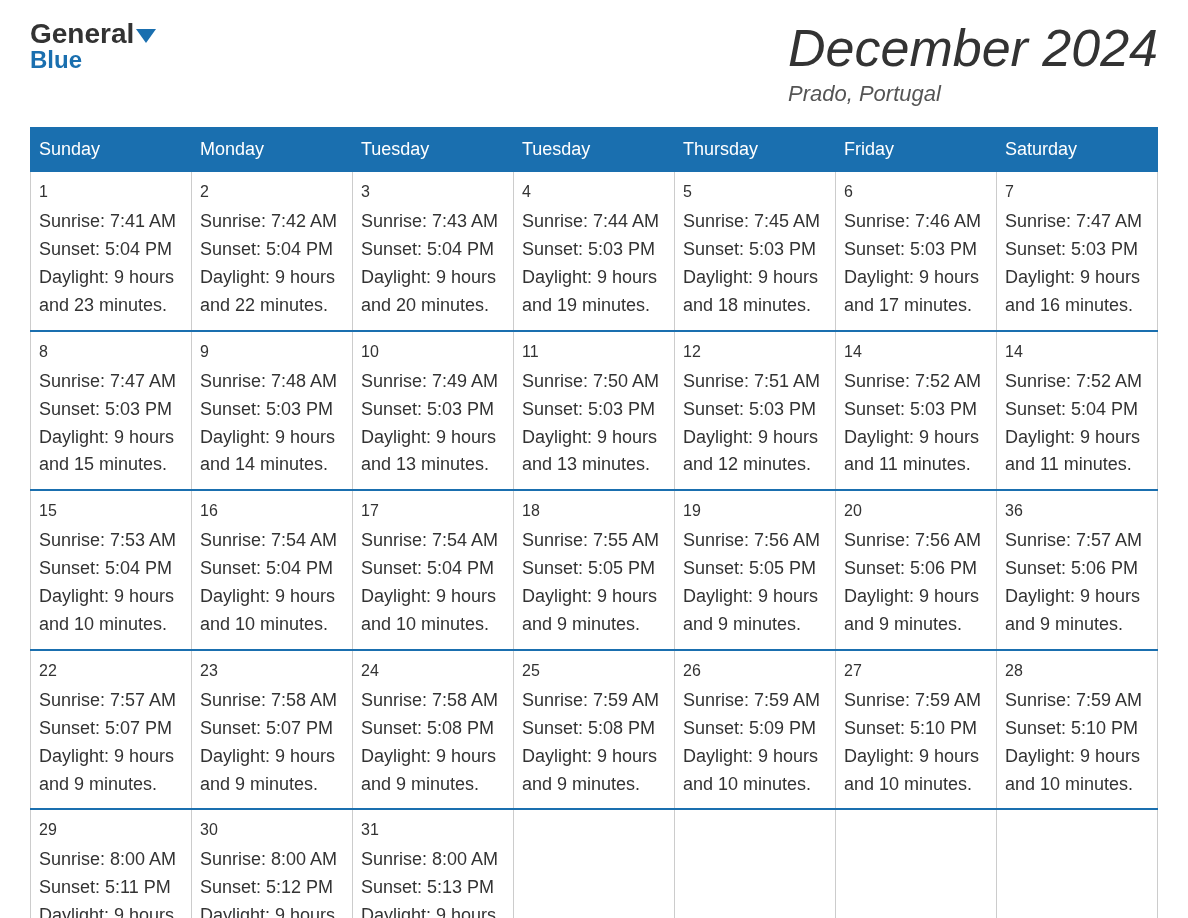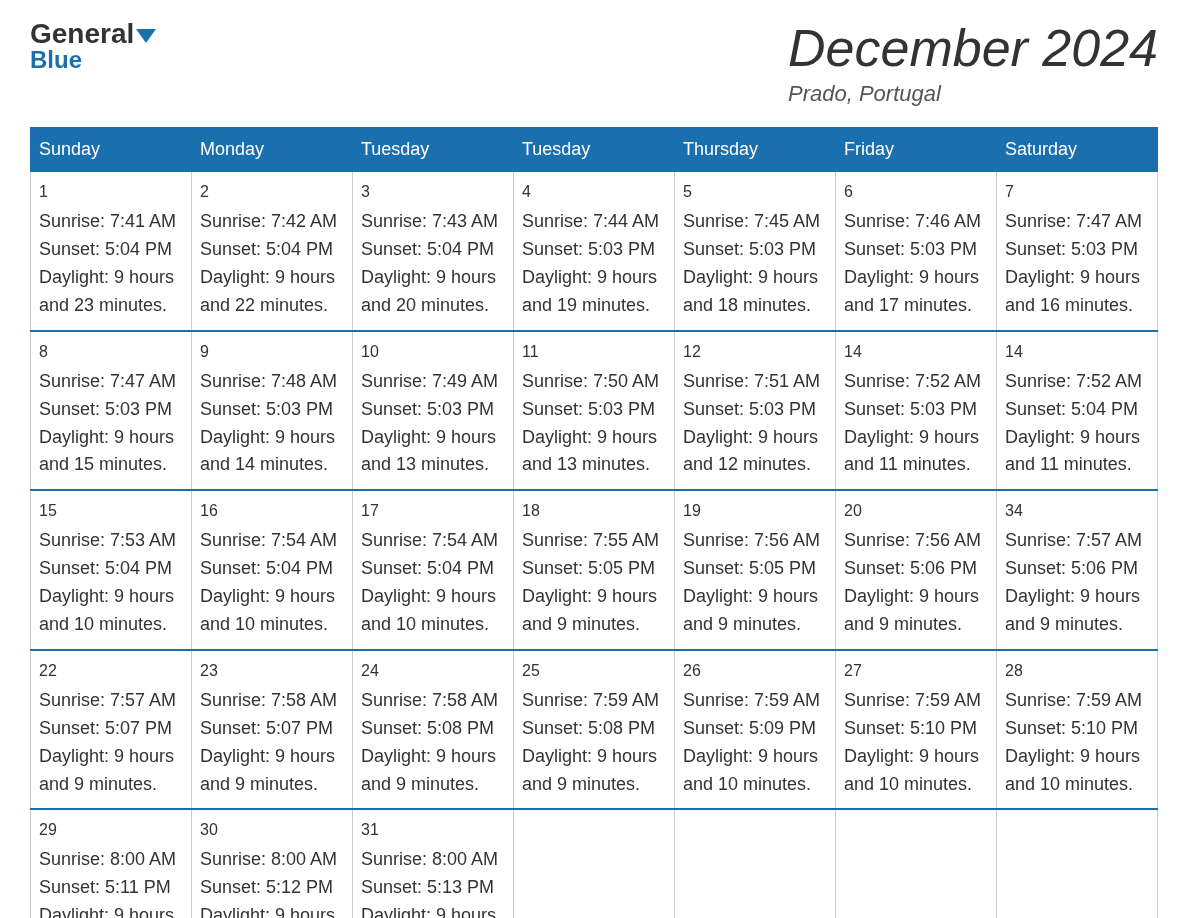--- a/index.html
+++ b/index.html
@@ -165,21 +165,21 @@
         <td><span class="day-num">14</span><span class="day-info">Sunrise: 7:52 AM<br>Sunset: 5:03 PM<br>Daylight: 9 hours<br>and 11 minutes.</span></td>
         <td><span class="day-num">14</span><span class="day-info">Sunrise: 7:52 AM<br>Sunset: 5:04 PM<br>Daylight: 9 hours<br>and 11 minutes.</span></td>
       </tr>
       <tr class="row-top-border">
         <td><span class="day-num">15</span><span class="day-info">Sunrise: 7:53 AM<br>Sunset: 5:04 PM<br>Daylight: 9 hours<br>and 10 minutes.</span></td>
         <td><span class="day-num">16</span><span class="day-info">Sunrise: 7:54 AM<br>Sunset: 5:04 PM<br>Daylight: 9 hours<br>and 10 minutes.</span></td>
         <td><span class="day-num">17</span><span class="day-info">Sunrise: 7:54 AM<br>Sunset: 5:04 PM<br>Daylight: 9 hours<br>and 10 minutes.</span></td>
         <td><span class="day-num">18</span><span class="day-info">Sunrise: 7:55 AM<br>Sunset: 5:05 PM<br>Daylight: 9 hours<br>and 9 minutes.</span></td>
         <td><span class="day-num">19</span><span class="day-info">Sunrise: 7:56 AM<br>Sunset: 5:05 PM<br>Daylight: 9 hours<br>and 9 minutes.</span></td>
         <td><span class="day-num">20</span><span class="day-info">Sunrise: 7:56 AM<br>Sunset: 5:06 PM<br>Daylight: 9 hours<br>and 9 minutes.</span></td>
-        <td><span class="day-num">34</span><span class="day-info">Sunrise: 7:57 AM<br>Sunset: 5:06 PM<br>Daylight: 9 hours<br>and 9 minutes.</span></td>
+        <td><span class="day-num">36</span><span class="day-info">Sunrise: 7:57 AM<br>Sunset: 5:06 PM<br>Daylight: 9 hours<br>and 9 minutes.</span></td>
       </tr>
       <tr class="row-top-border">
         <td><span class="day-num">22</span><span class="day-info">Sunrise: 7:57 AM<br>Sunset: 5:07 PM<br>Daylight: 9 hours<br>and 9 minutes.</span></td>
         <td><span class="day-num">23</span><span class="day-info">Sunrise: 7:58 AM<br>Sunset: 5:07 PM<br>Daylight: 9 hours<br>and 9 minutes.</span></td>
         <td><span class="day-num">24</span><span class="day-info">Sunrise: 7:58 AM<br>Sunset: 5:08 PM<br>Daylight: 9 hours<br>and 9 minutes.</span></td>
         <td><span class="day-num">25</span><span class="day-info">Sunrise: 7:59 AM<br>Sunset: 5:08 PM<br>Daylight: 9 hours<br>and 9 minutes.</span></td>
         <td><span class="day-num">26</span><span class="day-info">Sunrise: 7:59 AM<br>Sunset: 5:09 PM<br>Daylight: 9 hours<br>and 10 minutes.</span></td>
         <td><span class="day-num">27</span><span class="day-info">Sunrise: 7:59 AM<br>Sunset: 5:10 PM<br>Daylight: 9 hours<br>and 10 minutes.</span></td>
         <td><span class="day-num">28</span><span class="day-info">Sunrise: 7:59 AM<br>Sunset: 5:10 PM<br>Daylight: 9 hours<br>and 10 minutes.</span></td>
       </tr>

